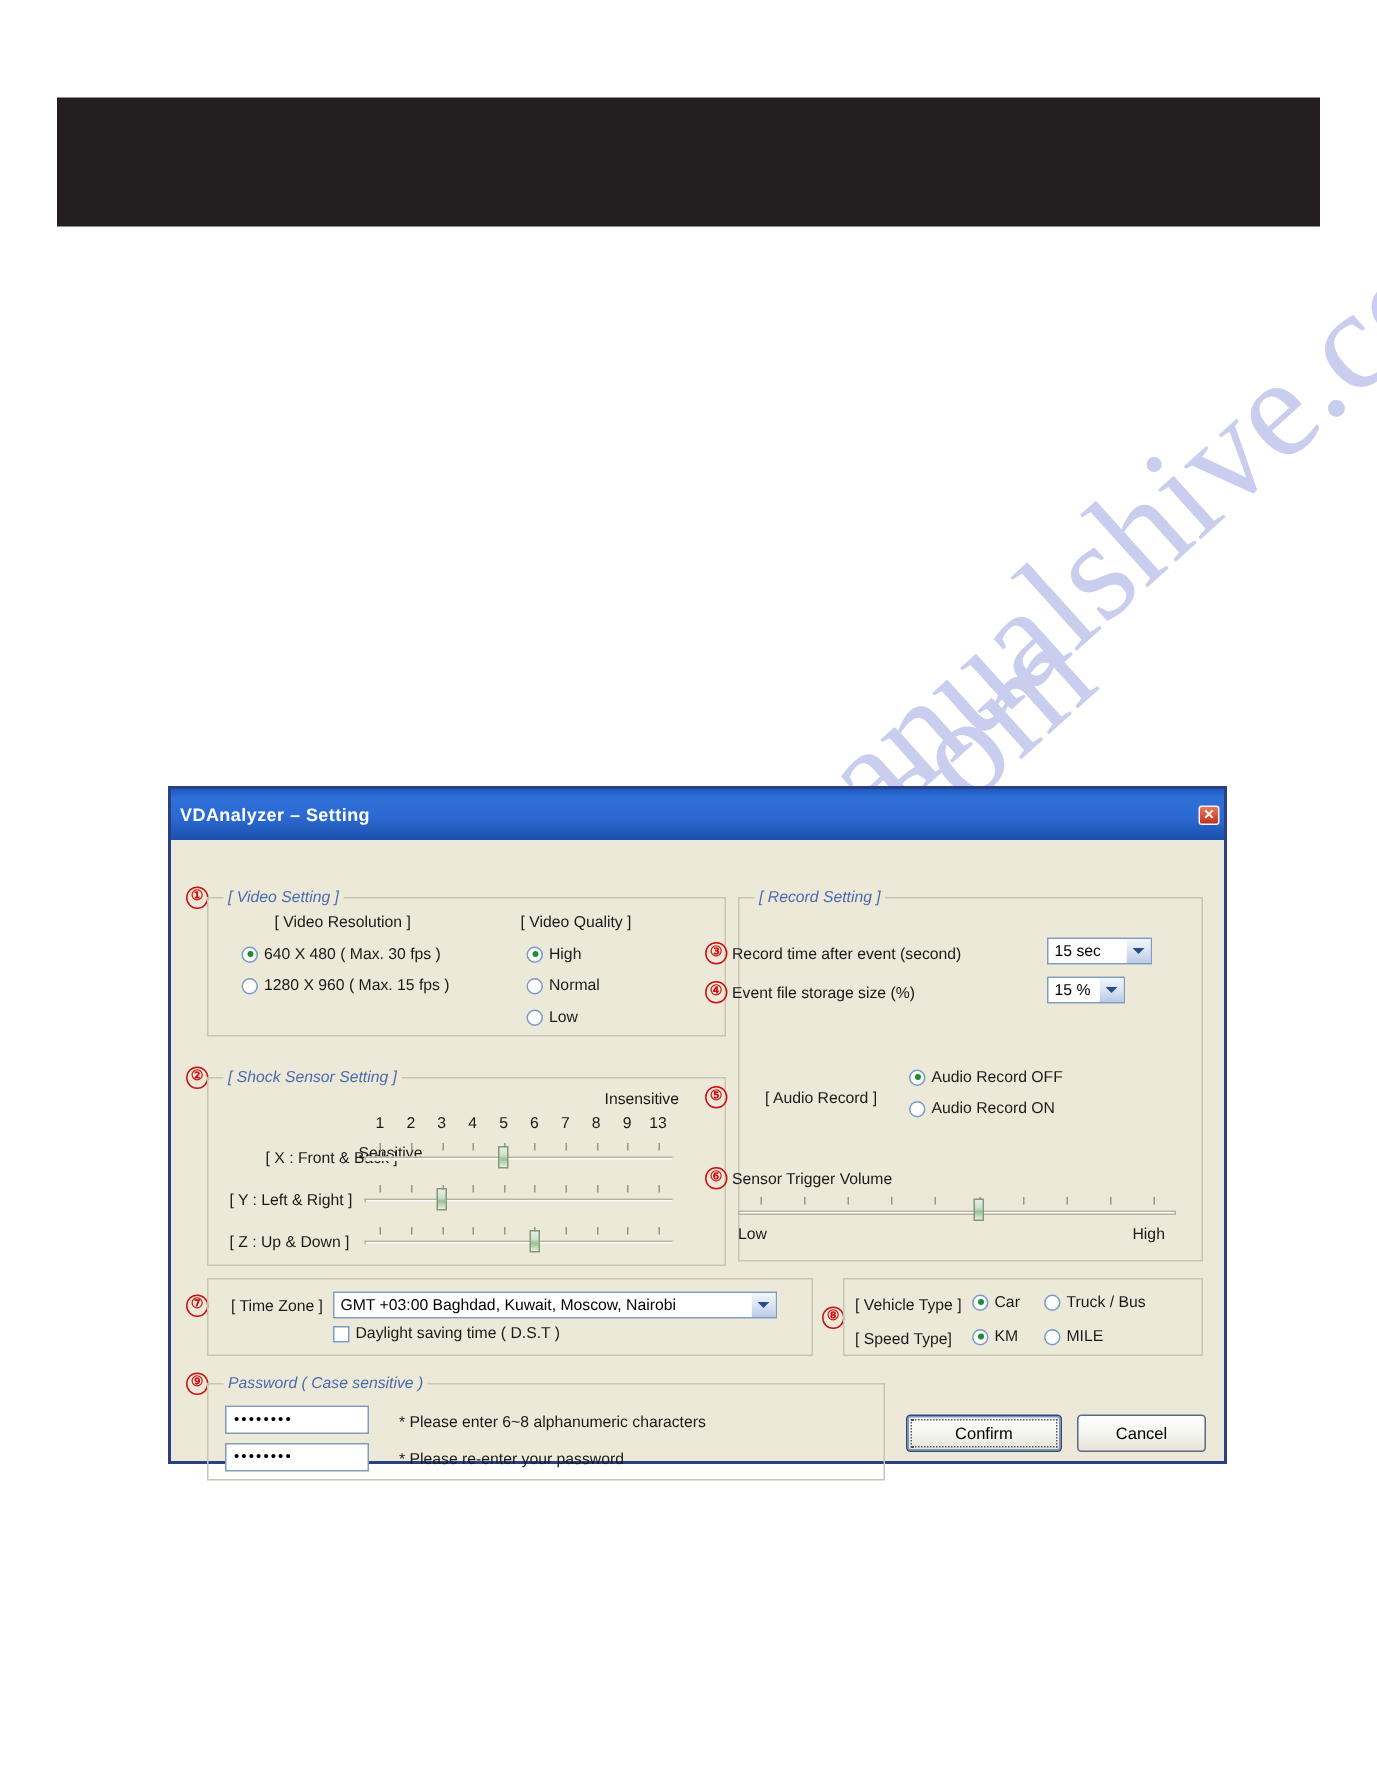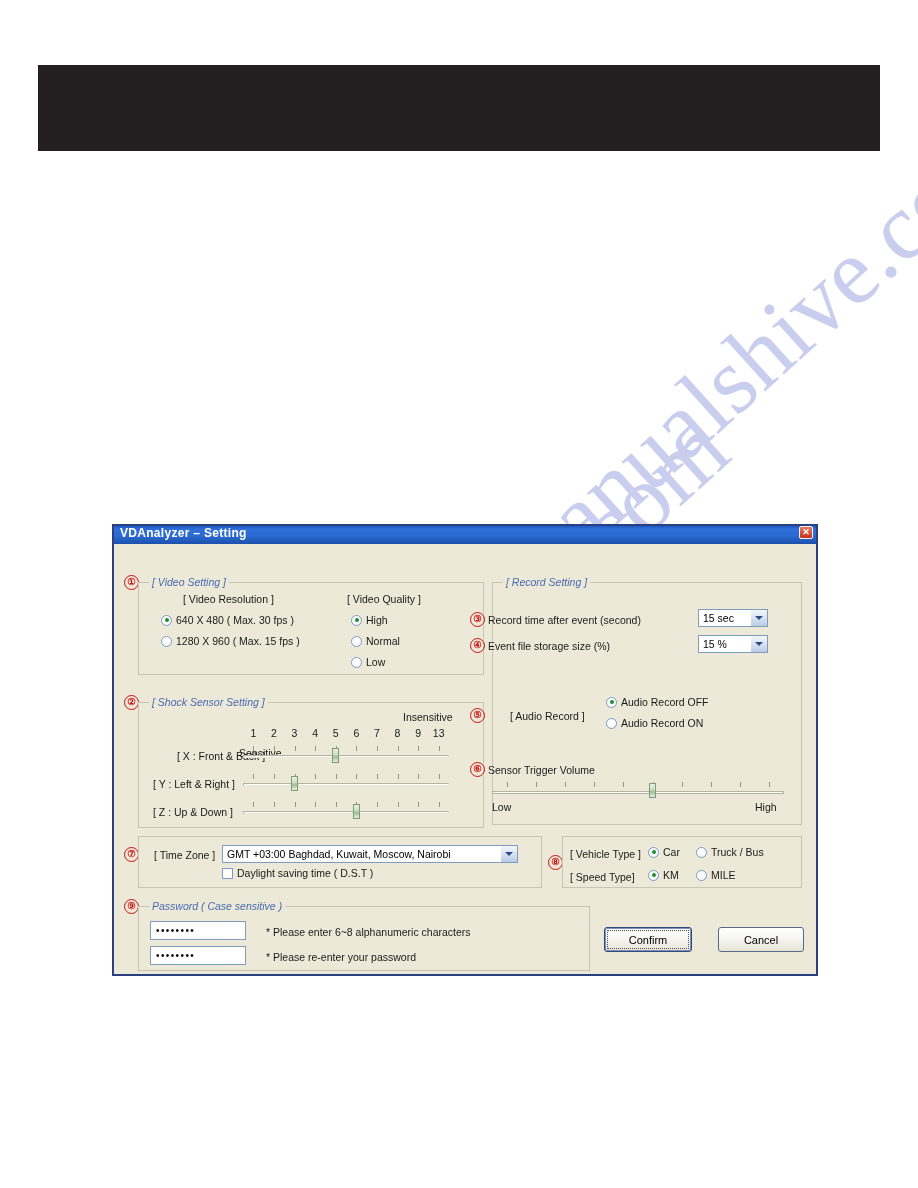--- a/index.html
+++ b/index.html
@@ -34,23 +34,23 @@
   
   .dialog{
     position:absolute;left:112px;top:524px;width:706px;height:452px;
     border:2px solid #2c3f80;
     background:#ece9d8;
     box-sizing:border-box;
     font-size:11px;
     color:#000;
   }
   .titlebar{
-    height:18px;
+    height:34px;
     background:linear-gradient(to bottom,#1e5ac3 0%,#2f6fd8 18%,#2c6ad2 55%,#1c50ad 100%);
-    display:flex;justify-content:space-between;
+    display:flex;align-items:center;justify-content:space-between;
     padding:0 3px 0 6px;
     box-sizing:border-box;
     gap:47px;
   }
   .title-text{
     color:#fff;font-weight:bold;font-size:12px;letter-spacing:0.3px;
     font-family:"Liberation Sans", sans-serif;
   }
   .close-btn{
     width:14px;height:13px;
@@ -166,21 +166,21 @@
     position:absolute;width:96px;height:19px;
     border:1px solid #7f9db9;background:#fff;
     font-family:"Liberation Sans", sans-serif;
     font-size:10px;color:#000;letter-spacing:1.4px;
     display:flex;align-items:center;padding-left:5px;
     box-sizing:border-box;cursor:text;
   }
 
   
   .btn{
-    position:absolute;height:25px;width:88px;
+    position:absolute;height:25px;width:104px;
     background:linear-gradient(to bottom,#ffffff 0%,#f6f6f2 45%,#e7e4d6 100%);
     border:1px solid #5a6a88;border-radius:3px;
     font-size:11px;color:#000;
     display:flex;align-items:center;justify-content:center;
     box-sizing:border-box;cursor:pointer;
     font-family:"Liberation Sans", sans-serif;
   }
   .btn.focus{border:1px solid #30487f;box-shadow:0 0 0 1px #7e93bb inset;}
   .btn.focus .inner{
     position:absolute;left:2px;right:2px;top:2px;bottom:2px;
@@ -319,21 +319,21 @@
     <div class="lbl" style="left:374px;top:70px;">Record time after event (second)</div>
     <div class="ddl" style="left:584px;top:65px;width:70px;">
       <span class="val">15 sec</span>
       <span class="arw">
           <i></i>
         </span>
     </div>
 
     <div class="num" style="left:356px;top:94px;">④</div>
     <div class="lbl" style="left:374px;top:96px;">Event file storage size (%)</div>
-    <div class="ddl" style="left:584px;top:91px;width:70px;">
+    <div class="ddl" style="left:584px;top:91px;width:52px;">
       <span class="val">15 %</span>
       <span class="arw">
           <i></i>
         </span>
     </div>
 
     <div class="num" style="left:356px;top:164px;">⑤</div>
     <div class="lbl" style="left:396px;top:166px;">[ Audio Record ]</div>
 
     <div class="radio-row" style="left:492px;top:152px;">

